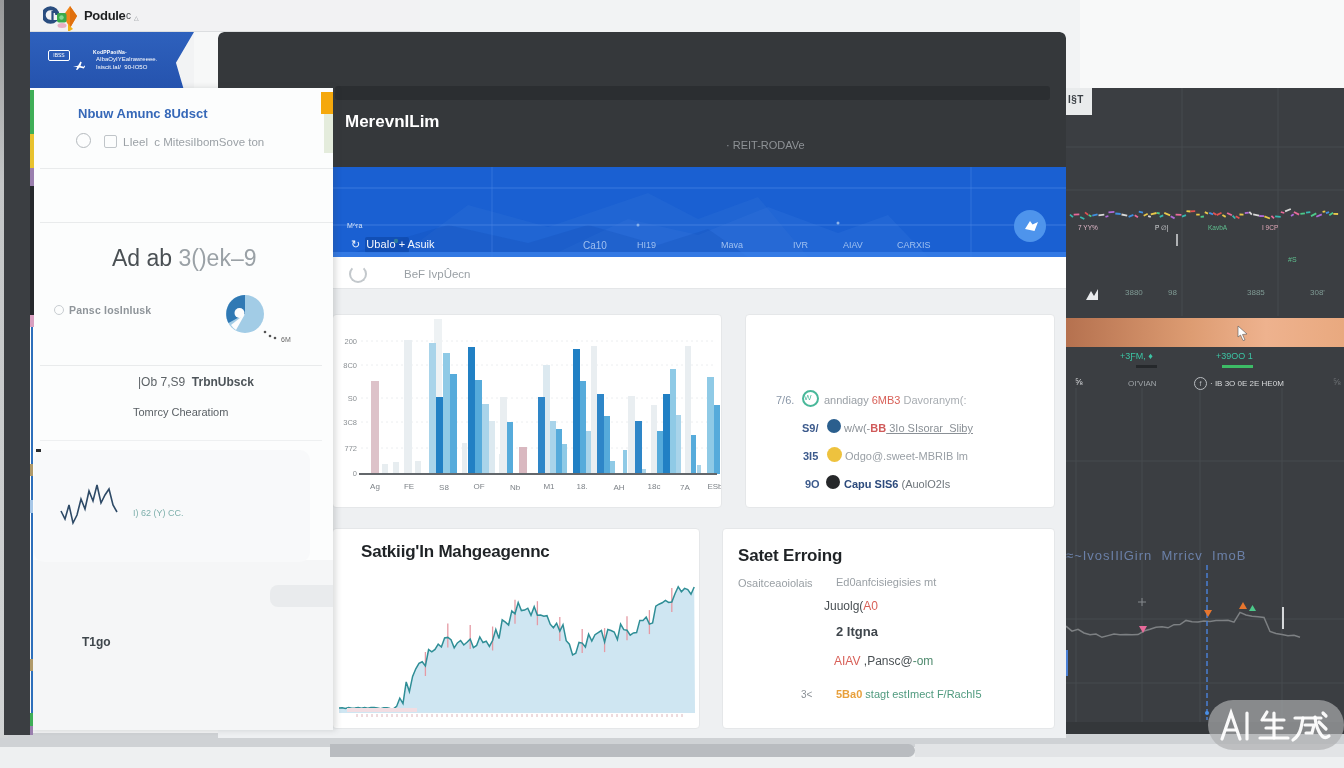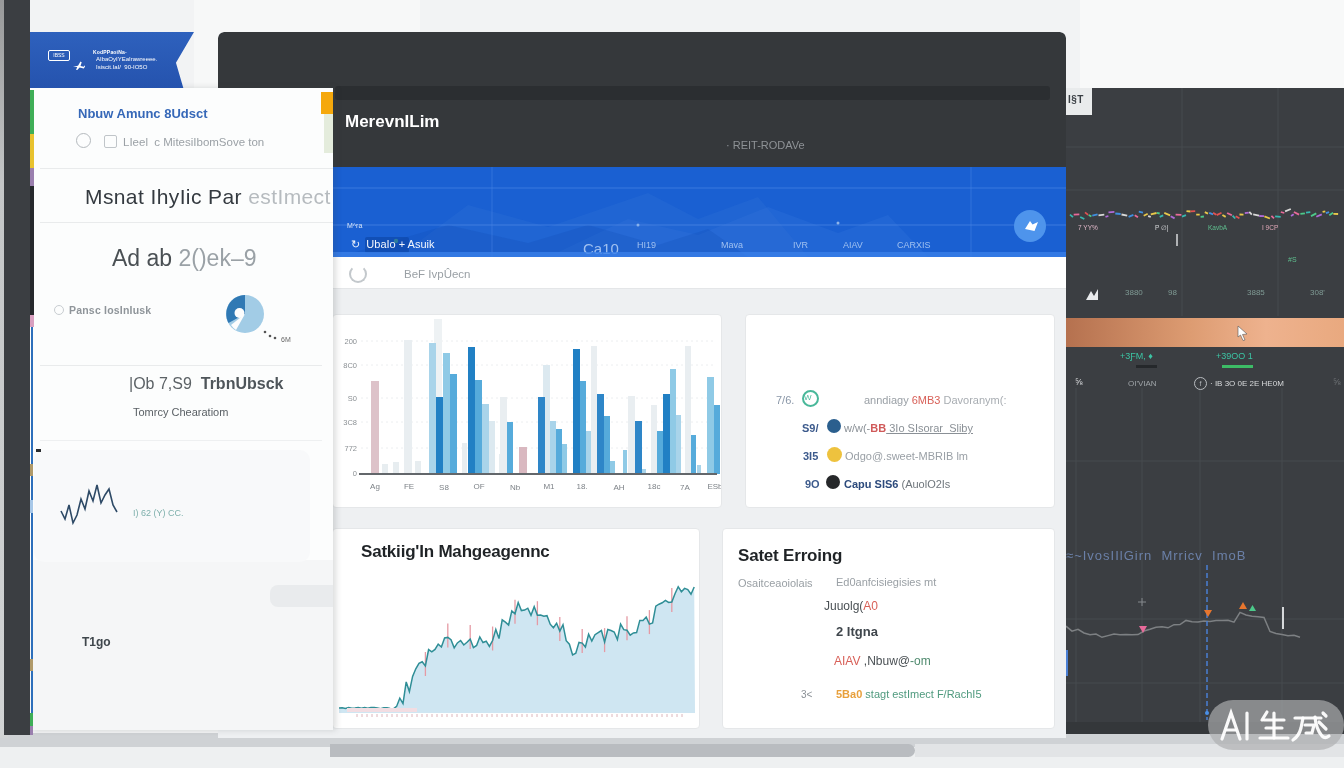--- a/index.html
+++ b/index.html
@@ -147,21 +147,21 @@
         <line x1="0" y1="58" x2="848" y2="58" stroke="#5a90e8" stroke-width="1" opacity="0.55"></line>
         <line x1="274" y1="0" x2="274" y2="90" stroke="#4a86e4" stroke-width="1" opacity="0.5"></line>
         <line x1="753" y1="0" x2="753" y2="90" stroke="#4a86e4" stroke-width="1" opacity="0.5"></line>
         <circle cx="178" cy="74" r="2.2" fill="#6ee08a"></circle>
         <circle cx="420" cy="58" r="1.5" fill="#9cc0f0" opacity="0.8"></circle>
         <circle cx="620" cy="56" r="1.5" fill="#c0d8f4" opacity="0.7"></circle>
         <rect x="147" y="70" width="44" height="16" fill="#0d47a8" opacity="0.65" rx="2"></rect>
       </svg>
       <div class="abs" style="left:129px;top:55px;color:#d8e6fa;font-size:7px;">M^ra</div>
       <div class="abs" style="left:133px;top:71px;color:#f2f6fd;font-size:11px;">↻&nbsp; UbaIo + Asuik</div>
-      <div class="abs" style="left:365px;top:73px;color:#9fc0f0;font-size:15px;">Ca10</div>
+      <div class="abs" style="left:365px;top:73px;color:#9fc0f0;font-size:10px;">Ca10</div>
       <div class="abs" style="left:419px;top:73px;color:#9fc0f0;font-size:9px;">HI19</div>
       <div class="abs" style="left:503px;top:73px;color:#9fc0f0;font-size:9px;">Mava</div>
       <div class="abs" style="left:575px;top:73px;color:#9fc0f0;font-size:9px;">IVR</div>
       <div class="abs" style="left:625px;top:73px;color:#9fc0f0;font-size:9px;">AIAV</div>
       <div class="abs" style="left:679px;top:73px;color:#9fc0f0;font-size:9px;">CARXIS</div>
       <div class="abs" style="left:0;top:85px;width:848px;height:5px;background:#3a80e8;opacity:0.8;"></div>
     </div>
 
     <div class="abs" style="left:796px;top:178px;width:32px;height:32px;border-radius:50%;background:#4e94ec;">
       <svg width="32" height="32">
@@ -250,21 +250,21 @@
             <text x="321" y="174">18c</text>
           <text x="352" y="175">7A</text>
             <text x="382" y="174">ESb</text>
         </g>
       </svg>
     </div>
     <div class="card" style="left:527px;top:282px;width:308px;height:192px;">
       <div class="abs" style="left:30px;top:79px;color:#8a97a8;font-size:11px;">7/6.</div>
       <div class="abs" style="left:56px;top:75px;width:13px;height:13px;border-radius:50%;border:2px solid #49b89a;"></div>
       <div class="abs" style="left:58px;top:78px;color:#49b89a;font-size:8px;">W</div>
-      <div class="abs" style="left:78px;top:79px;font-size:11px;"><span style="color:#9aa0a6;margin-left:40px;">anndiagy </span><span style="color:#d86058;">6MB3</span><span style="color:#a8adb2;"> Davoranym(:</span></div>
+      <div class="abs" style="left:78px;top:79px;font-size:11px;"><span style="color:#9aa0a6;">anndiagy </span><span style="color:#d86058;">6MB3</span><span style="color:#a8adb2;"> Davoranym(:</span></div>
       <div class="abs" style="left:56px;top:107px;color:#3c5a8c;font-size:11px;font-weight:bold;">S9/</div>
       <div class="abs" style="left:81px;top:104px;width:14px;height:14px;border-radius:50%;background:#2b5f8e;"></div>
       <div class="abs" style="left:98px;top:107px;font-size:11px;"><span style="color:#8a9096;">w/w(-</span><span style="color:#d05a5a;font-weight:bold;">BB</span><span style="color:#8a9096;text-decoration:underline;"> 3Io SIsorar&nbsp; Sliby</span></div>
       <div class="abs" style="left:57px;top:135px;color:#3c5a8c;font-size:11px;font-weight:bold;">3I5</div>
       <div class="abs" style="left:81px;top:132px;width:15px;height:15px;border-radius:50%;background:#eec23e;"></div>
       <div class="abs" style="left:99px;top:135px;color:#9aa0a6;font-size:11px;">Odgo@.sweet-MBRIB lm</div>
       <div class="abs" style="left:59px;top:163px;color:#3c5a8c;font-size:11px;font-weight:bold;">9O</div>
       <div class="abs" style="left:80px;top:160px;width:14px;height:14px;border-radius:50%;background:#26282a;"></div>
       <div class="abs" style="left:98px;top:163px;font-size:11px;"><span style="color:#2c4a7c;font-weight:bold;">Capu SIS6</span><span style="color:#6f767c;"> (AuolO2Is</span></div>
     </div>
@@ -353,62 +353,77 @@
           <line x1="338" y1="141" x2="338" y2="144" stroke="#dcb6bc" stroke-width="1"></line>
           <line x1="343" y1="141" x2="343" y2="144" stroke="#dcb6bc" stroke-width="1"></line>
       </svg>
     </div>
     <div class="card" style="left:504px;top:496px;width:331px;height:199px;">
       <div class="abs" style="left:15px;top:17px;color:#1f2326;font-size:17px;font-weight:bold;letter-spacing:-0.2px;">Satet Erroing</div>
       <div class="abs" style="left:15px;top:48px;color:#9aa0a5;font-size:11px;">Osaitceaoiolais</div>
       <div class="abs" style="left:113px;top:47px;color:#9aa0a5;font-size:11px;">Ed0anfcisiegisies mt</div>
       <div class="abs" style="left:101px;top:70px;font-size:12px;"><span style="color:#4a5054;">Juuolg(</span><span style="color:#d86058;">A0</span></div>
       <div class="abs" style="left:113px;top:95px;font-size:13px;font-weight:bold;color:#3f464c;">2 Itgna</div>
-      <div class="abs" style="left:111px;top:125px;font-size:12px;"><span style="color:#d86058;">AIAV</span><span style="color:#4a5054;"> ,Nbuw@</span><span style="color:#4f8a6e;">-om</span></div>
+      <div class="abs" style="left:111px;top:125px;font-size:12px;"><span style="color:#d86058;">AIAV</span><span style="color:#4a5054;"> ,Pansc@</span><span style="color:#4f8a6e;">-om</span></div>
       <div class="abs" style="left:78px;top:160px;color:#8a9096;font-size:10px;">3&lt;</div>
       <div class="abs" style="left:113px;top:159px;font-size:11px;"><span style="color:#e8a03c;font-weight:bold;">5Ba0</span><span style="color:#4f9a7e;"> stagt estImect F/RachI5</span></div>
     </div>
   </div>
 
   <div id="leftwin" class="abs" style="left:30px;top:88px;width:303px;height:642px;background:#fcfdfd;box-shadow:3px 0 6px rgba(60,64,68,0.18);overflow:hidden;z-index:3;">
     <div class="abs" style="left:0;top:472px;width:303px;height:170px;background:#f5f6f7;"></div>
     <div class="abs" style="left:4px;top:362px;width:276px;height:112px;background:#f8f9fa;border-radius:10px;"></div>
     <div class="abs" style="left:240px;top:497px;width:80px;height:22px;background:#e9ebed;border-radius:8px;"></div>
     <div class="abs" style="left:48px;top:18px;color:#3668b8;font-size:13px;font-weight:bold;">Nbuw Amunc 8Udsct</div>
     <div class="abs" style="left:46px;top:45px;width:13px;height:13px;border-radius:50%;border:1.5px solid #b4b9bd;"></div>
     <div class="abs" style="left:74px;top:47px;width:11px;height:11px;border:1.5px solid #c0c5c9;border-radius:2px;"></div>
     <div class="abs" style="left:93px;top:48px;color:#9ba1a6;font-size:11.5px;">LIeel&nbsp; c MitesiIbomSove ton</div>
     <div class="abs" style="left:10px;top:80px;width:293px;height:1px;background:#e9ebec;"></div>
-    <div class="abs" style="left:55px;top:97px;font-size:21px;letter-spacing:0.4px;"><span style="color:#343a40;">Msnat IhyIic Par </span><span style="color:#b6bbbf;">estImect</span></div>
     <div class="abs" style="left:10px;top:134px;width:293px;height:1px;background:#e9ebec;"></div>
-    <div class="abs" style="left:82px;top:157px;font-size:23px;"><span style="color:#4a5054;">Ad ab </span><span style="color:#9aa1a6;">2()ek–9</span></div>
+    <div class="abs" style="left:82px;top:157px;font-size:23px;"><span style="color:#4a5054;">Ad ab </span><span style="color:#9aa1a6;">3()ek–9</span></div>
     <svg class="abs" style="left:193px;top:204px;" width="100" height="56">
       <circle cx="22" cy="22" r="19" fill="#a2cce6"></circle>
       <path d="M22 22 L22 3 A19 19 0 0 0 5.5 31 Z" fill="#3079b4"></path>
       <path d="M22 22 L8 33 A19 19 0 0 0 13 38 Z" fill="#fdfdfd"></path>
       <circle cx="16.5" cy="21" r="5" fill="#fdfdfd"></circle>
       <circle cx="42" cy="40" r="1.3" fill="#555"></circle>
         <circle cx="47" cy="44" r="1.3" fill="#555"></circle>
         <circle cx="52" cy="46" r="1.3" fill="#555"></circle>
       <text x="58" y="50" font-family="Liberation Sans, sans-serif" font-size="7" fill="#666">6M</text>
     </svg>
     <div class="abs" style="left:24px;top:217px;width:8px;height:8px;border-radius:50%;border:1.5px solid #c8cdd1;"></div>
     <div class="abs" style="left:39px;top:216px;color:#8f959a;font-size:10.5px;font-weight:bold;letter-spacing:0.2px;">Pansc IosInIusk</div>
     <div class="abs" style="left:10px;top:277px;width:282px;height:1px;background:#e9ebec;"></div>
-    <div class="abs" style="left:99px;top:287px;font-size:16px;"><span style="color:#5c6266;">|Ob 7,S9&nbsp;&nbsp;</span><span style="color:#4e555a;font-weight:bold;">TrbnUbsck</span></div>
+    <div class="abs" style="left:108px;top:287px;font-size:12px;"><span style="color:#5c6266;">|Ob 7,S9&nbsp;&nbsp;</span><span style="color:#4e555a;font-weight:bold;">TrbnUbsck</span></div>
     <div class="abs" style="left:103px;top:318px;color:#5a6065;font-size:11px;">Tomrcy Chearatiom</div>
     <div class="abs" style="left:10px;top:352px;width:282px;height:1px;background:#eef0f1;"></div>
     <div class="abs" style="left:6px;top:361px;width:5px;height:2.5px;background:#2a2d30;"></div>
     <svg class="abs" style="left:28px;top:390px;" width="64" height="56">
       <path d="M3 33 L7 41 L11 27 L15 45 L19 37 L23 21 L27 31 L31 13 L35 23 L39 7 L43 25 L47 17 L51 11 L55 27 L59 34" fill="none" stroke="#2e4a66" stroke-width="1.6"></path>
     </svg>
     <div class="abs" style="left:103px;top:420px;color:#7fb0ac;font-size:9px;">I) 62 (Y) CC.</div>
     <div class="abs" style="left:52px;top:547px;color:#3f464c;font-size:12px;font-weight:bold;">T1go</div>
   </div>
 
+  <div class="abs" style="left:30px;top:0;width:390px;height:31px;background:#f2f2f3;border-bottom:1px solid #dcdee0;z-index:4;border-radius:6px 0 0 0;">
+    <svg class="abs" style="left:13px;top:3px;" width="40" height="28">
+      <circle cx="7.5" cy="12" r="6.8" fill="none" stroke="#2a4d7f" stroke-width="4"></circle>
+      <rect x="7.5" y="12" width="7" height="5" fill="#f2f2f3"></rect>
+      <path d="M9.5 17 L9.5 9 L13 9" stroke="#2a4d7f" stroke-width="2.2" fill="none"></path>
+      <path d="M27 3 L34 13 L27 25 L20 13 Z" fill="#f08418"></path>
+      <path d="M27 3 L34 13 L27 25 Z" fill="#e0700e"></path>
+      <path d="M25 21 L30 26 L25 29 Z" fill="#f0b018"></path>
+      <ellipse cx="19" cy="22.5" rx="4.5" ry="2.5" fill="#e8b0c4"></ellipse>
+      <rect x="14" y="10" width="9.5" height="9.5" rx="2" fill="#3aaa4a"></rect>
+      <circle cx="18.5" cy="14.5" r="2.2" fill="#83d893"></circle>
+    </svg>
+    <div class="abs" style="left:54px;top:8px;color:#1d1f20;font-size:13px;font-weight:bold;letter-spacing:-0.3px;">Podule</div>
+    <div class="abs" style="left:96px;top:10px;color:#4a4e52;font-size:10px;">c</div>
+    <div class="abs" style="left:104px;top:14px;color:#8a8e92;font-size:6px;">△</div>
+  </div>
 
   <div class="abs" style="left:30px;top:32px;width:164px;height:56px;background:linear-gradient(#2e61bd,#2553ae);z-index:4;clip-path:polygon(0 0,100% 0,89% 55%,93.5% 100%,0 100%);">
     <div class="abs" style="left:18px;top:18px;width:20px;height:9px;border:1.5px solid #fff;border-radius:2px;color:#fff;font-size:5px;line-height:9px;text-align:center;">IBSS</div>
     <svg class="abs" style="left:42px;top:28px;" width="13" height="10">
         <path d="M1 6.5 l5 -0.8 l2.5 -4.2 l1.2 0.8 l-1.2 3.7 l3.3 0.8 l0.8 -1.2 l0.8 .4 l-1.6 2.4 l-4.2 -0.8 l-2.5 2.6 l-1 -0.5 l1.1 -2.7 z" fill="#fff"></path>
       </svg>
     <div class="abs" style="left:63px;top:17px;color:#fff;font-size:5px;font-weight:bold;letter-spacing:0.2px;">KodPPaoiNa-</div>
     <div class="abs" style="left:66px;top:24px;color:#fff;font-size:6px;">AIbaOyIYEaIrawreeee.</div>
     <div class="abs" style="left:66px;top:32px;color:#fff;font-size:6px;">Isiscit.IaI/&nbsp;&nbsp;90-IO5O</div>
   </div>

